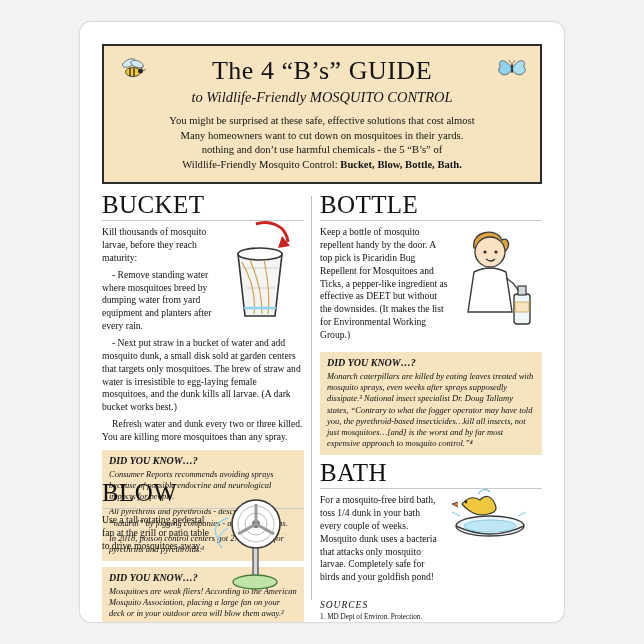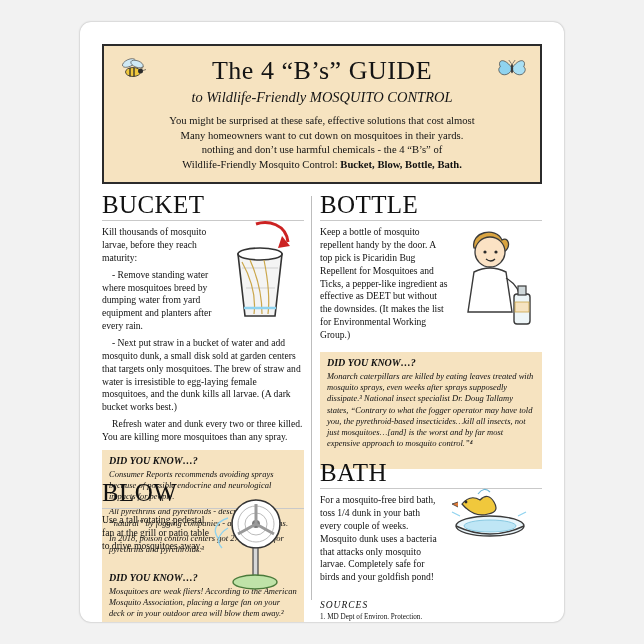--- a/index.html
+++ b/index.html
@@ -125,21 +125,21 @@
     line-height: 1.34;
     color: #111;
     text-align: left;
   }
   .body-text p { margin: 0 0 4px 0; }
   .indent { text-indent: 10px; }
 
   
   .dyk {
     background: #f6e3c0;
-    padding: 5px 7px 20px 7px;
+    padding: 5px 7px 6px 7px;
     margin-top: 6px;
   }
   .dyk-head {
     font-style: italic;
     font-weight: bold;
     font-size: 10px;
     color: #111;
     margin-bottom: 3px;
   }
   .dyk-body {
@@ -200,21 +200,21 @@
         <path d="M30 26 C44 6, 58 10, 52 24 C59 28, 52 42, 40 38 C34 36, 30 30, 30 26 Z" fill="#a9dff3" stroke="#3b3b3b" stroke-width="1.3"></path>
         <ellipse cx="30" cy="27" rx="2.2" ry="9" fill="#3b3b3b"></ellipse>
         <path d="M29 18 l-5 -7 M31 18 l5 -7" stroke="#3b3b3b" stroke-width="1.2"></path>
       </svg>
 
       <div class="banner-title">The 4 “B’s” GUIDE</div>
       <div class="banner-sub">to Wildlife-Friendly MOSQUITO CONTROL</div>
       <div class="banner-body">
         <div>You might be surprised at these safe, effective solutions that cost almost</div>
         <div>Many homeowners want to cut down on mosquitoes in their yards.</div>
-        <div>nothing and don’t use harmful chemicals - the 4 “B’s” of</div>
+        <div>nothing and don’t use harmful chemicals - the 5 “B’s” of</div>
         <div>
           <span>Wildlife-Friendly Mosquito Control: </span><b>Bucket, Blow, Bottle, Bath.</b>
         </div>
       </div>
     </div>
 
     <div class="columns">
       <div class="vrule"></div>
 
       <div class="col col-left">

